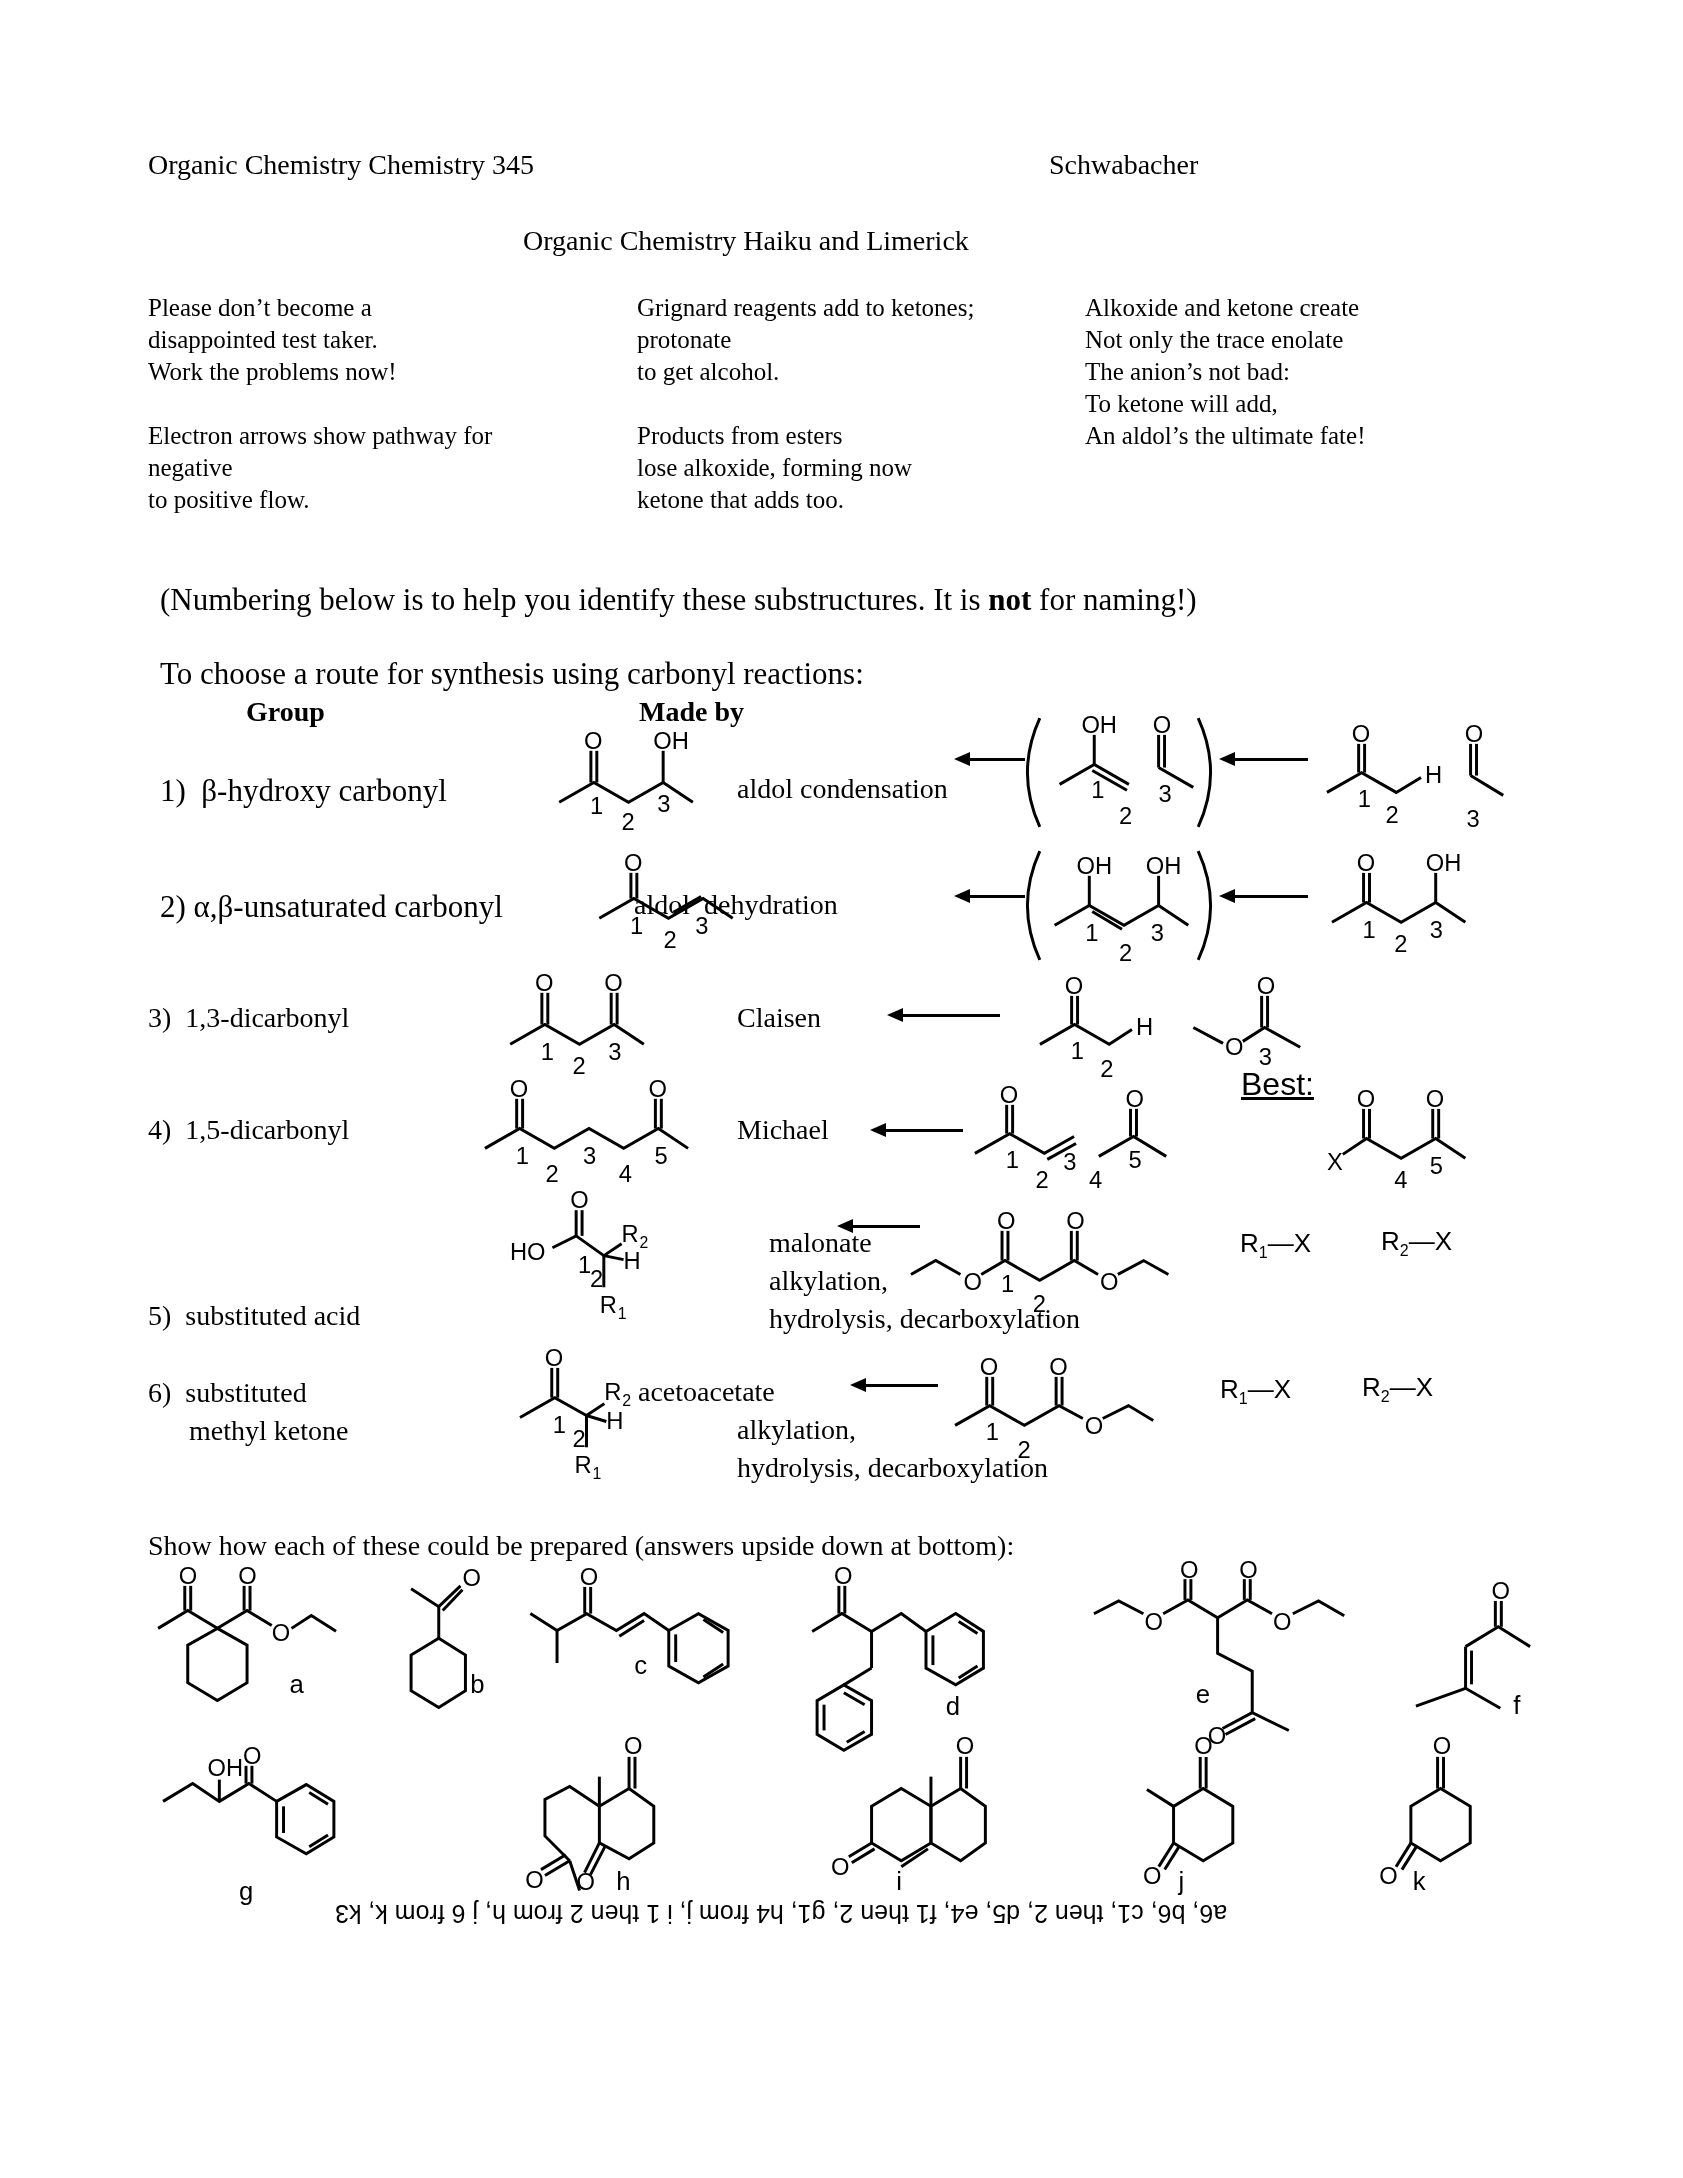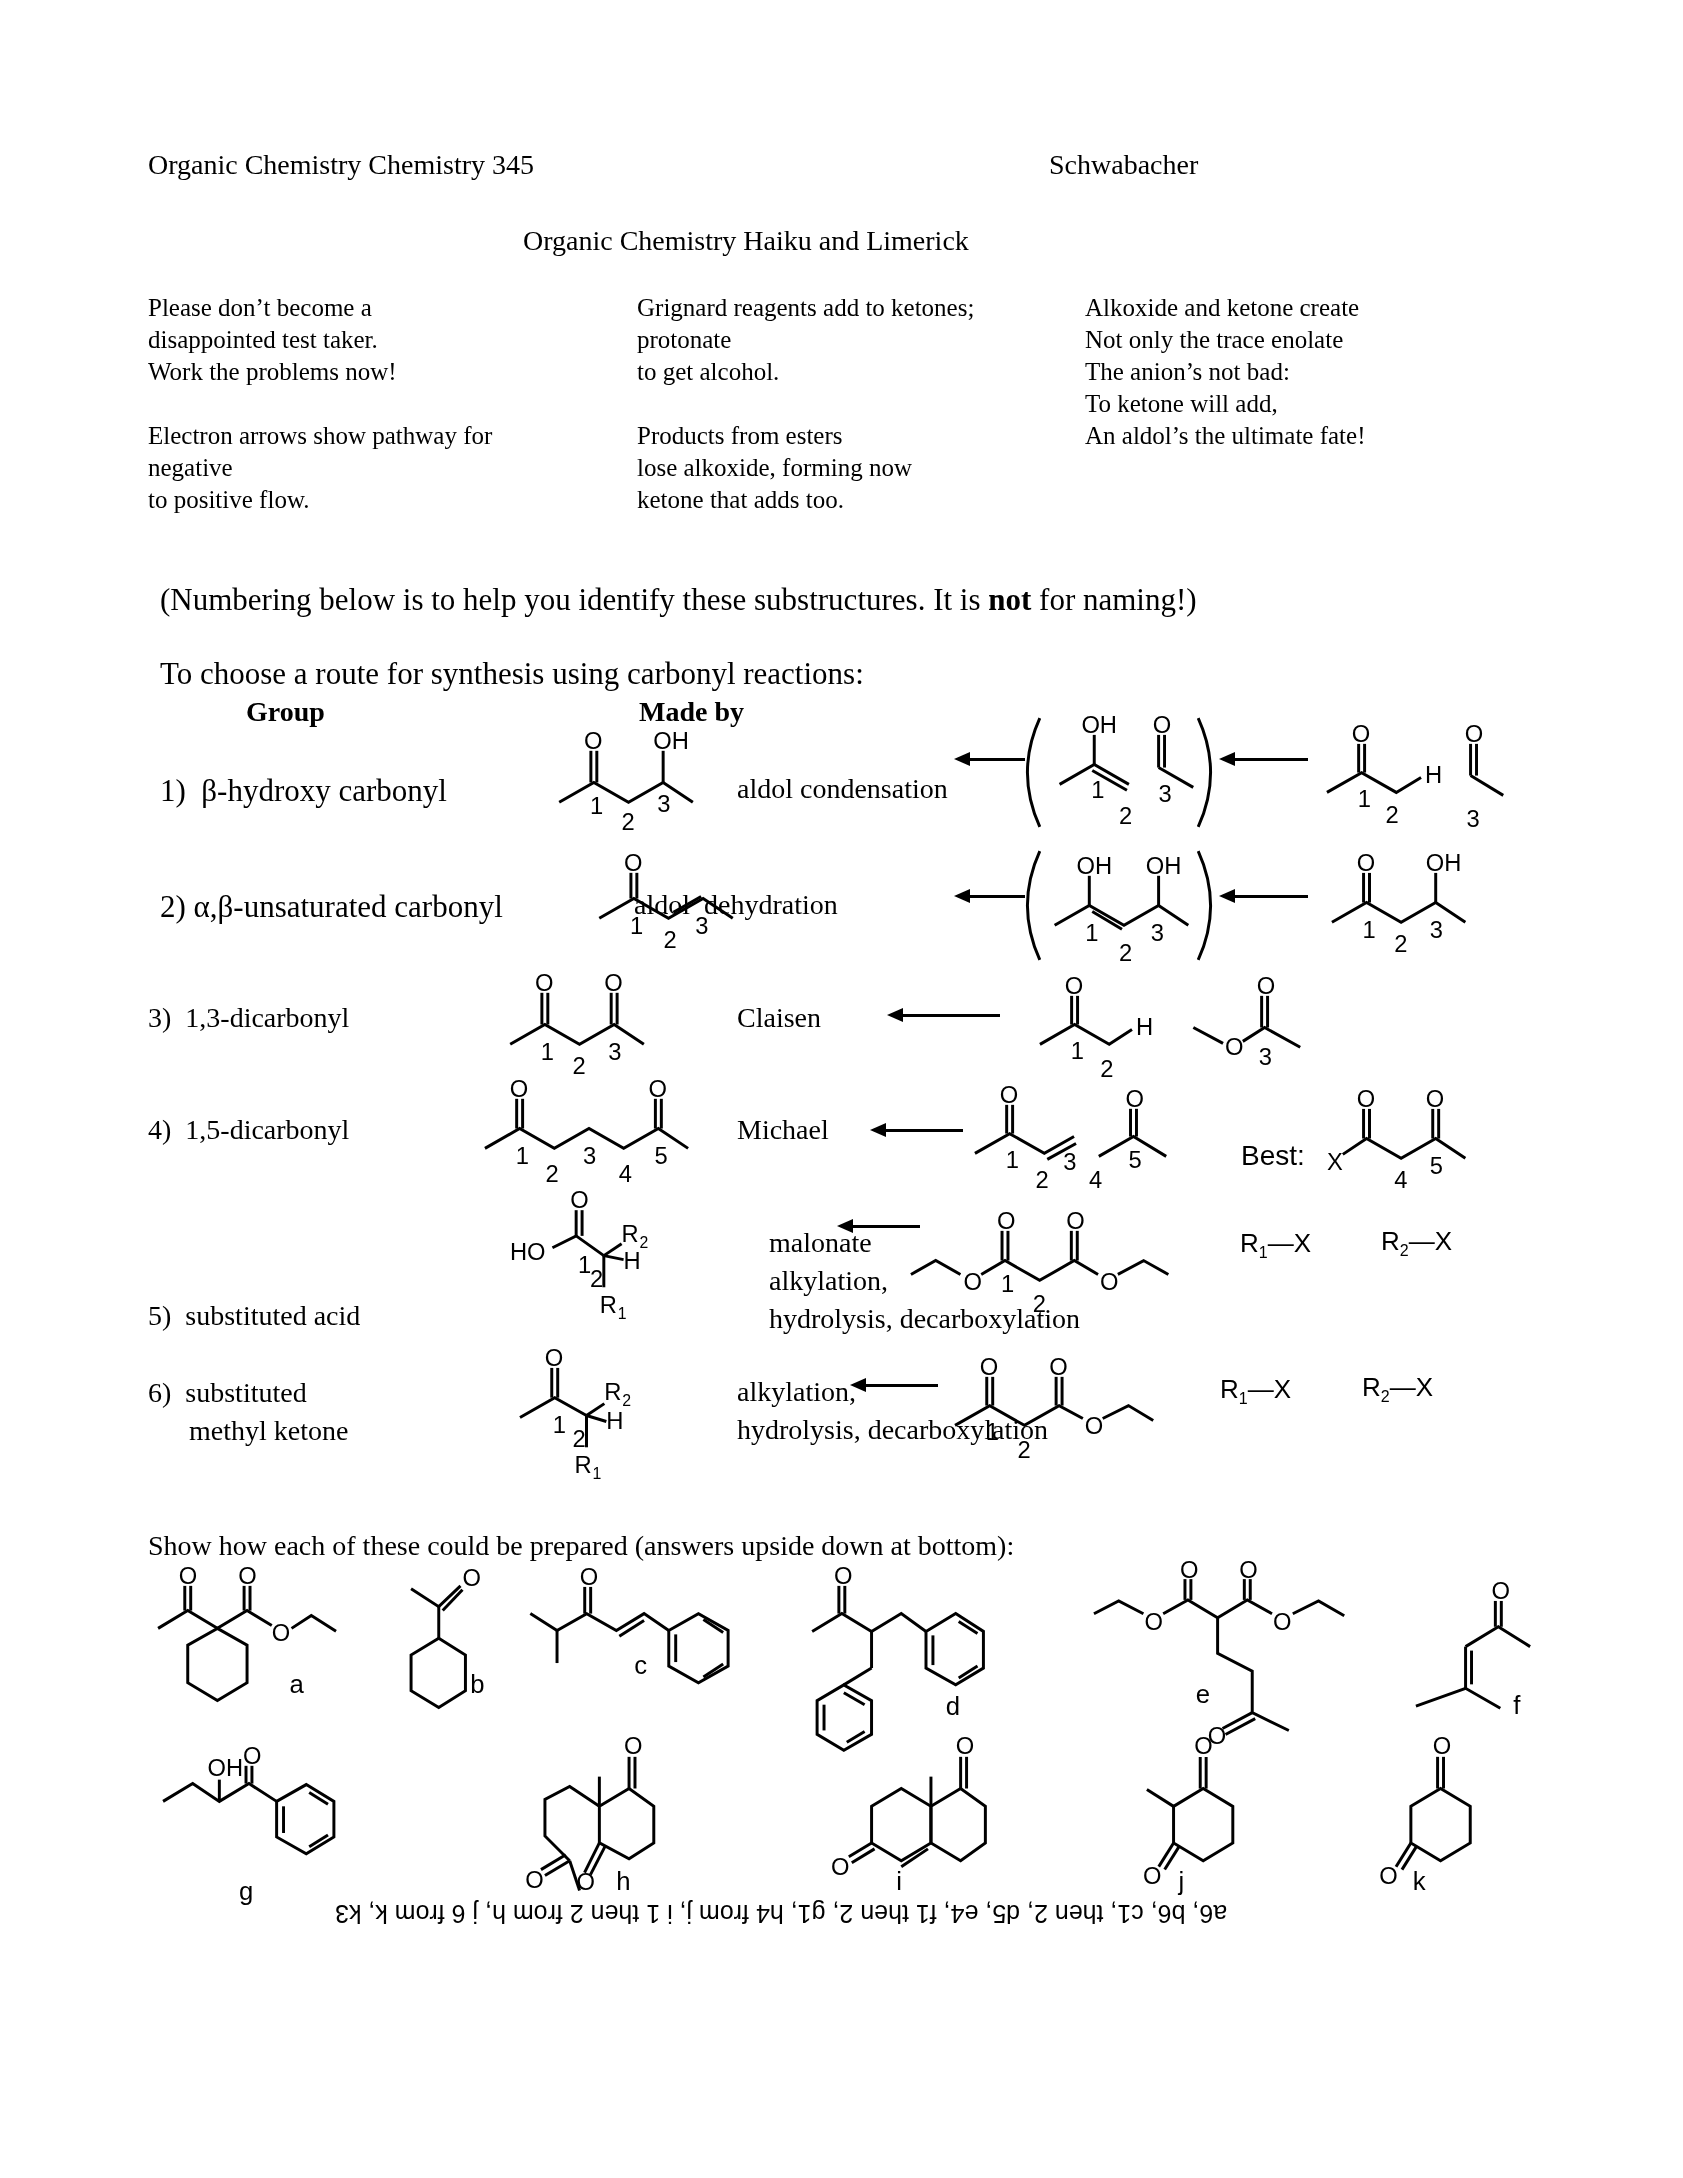--- a/index.html
+++ b/index.html
@@ -203,21 +203,21 @@
   <polyline points="130,68 165,48 198,68"></polyline>
   <line x1="162" y1="48" x2="162" y2="20"></line>
     <line x1="168" y1="48" x2="168" y2="20"></line>
   <text x="157" y="18">O</text>
   <text x="36" y="80" class="num">1</text>
     <text x="66" y="100" class="num">2</text>
     <text x="94" y="82" class="num">3</text>
     <text x="120" y="100" class="num">4</text>
     <text x="160" y="80" class="num">5</text>
 </svg>
-<div class="abs sans" style="left:1241px; top:1140px; font-size:28px;">Best:</div>
+<div class="abs sans" style="left:1241px; top:1066px; font-size:32px;text-decoration:underline;">Best:</div>
 <svg class="chem" style="left:1327px; top:1089px;" width="168" height="109" viewBox="0 0 170 110">
   <text x="0" y="82">X</text>
   <polyline points="16,66 40,50 75,70 110,50 140,70"></polyline>
   <line x1="37" y1="50" x2="37" y2="20"></line>
     <line x1="43" y1="50" x2="43" y2="20"></line>
   <line x1="107" y1="50" x2="107" y2="20"></line>
     <line x1="113" y1="50" x2="113" y2="20"></line>
   <text x="30" y="18">O</text>
     <text x="100" y="18">O</text>
   <text x="68" y="100" class="num">4</text>
@@ -280,20 +280,21 @@
     <text x="108" y="50" style="font-size:16px;">2</text>
   <line x1="72" y1="60" x2="92" y2="66"></line>
     <text x="92" y="74">H</text>
   <line x1="72" y1="60" x2="72" y2="92"></line>
   <text x="38" y="78" class="num">1</text>
     <text x="58" y="92" class="num">2</text>
   <text x="60" y="118">R</text>
     <text x="78" y="124" style="font-size:16px;">1</text>
 </svg>
 <div class="abs t28" style="left:638px; top:1373px; line-height:38px;">
+  <div>acetoacetate</div>
   <div style="padding-left:99px;">alkylation,</div>
   <div style="padding-left:99px;">hydrolysis, decarboxylation</div>
 </div>
 <div class="arrow" style="left:864px; top:1384px; width:74px;"></div>
 <svg class="chem" style="left:950px; top:1361px;" width="238" height="109" viewBox="0 0 240 110">
   <polyline points="5,65 40,45 75,65 110,45 134,58"></polyline>
   <line x1="37" y1="45" x2="37" y2="16"></line>
     <line x1="43" y1="45" x2="43" y2="16"></line>
   <line x1="107" y1="45" x2="107" y2="16"></line>
     <line x1="113" y1="45" x2="113" y2="16"></line>

